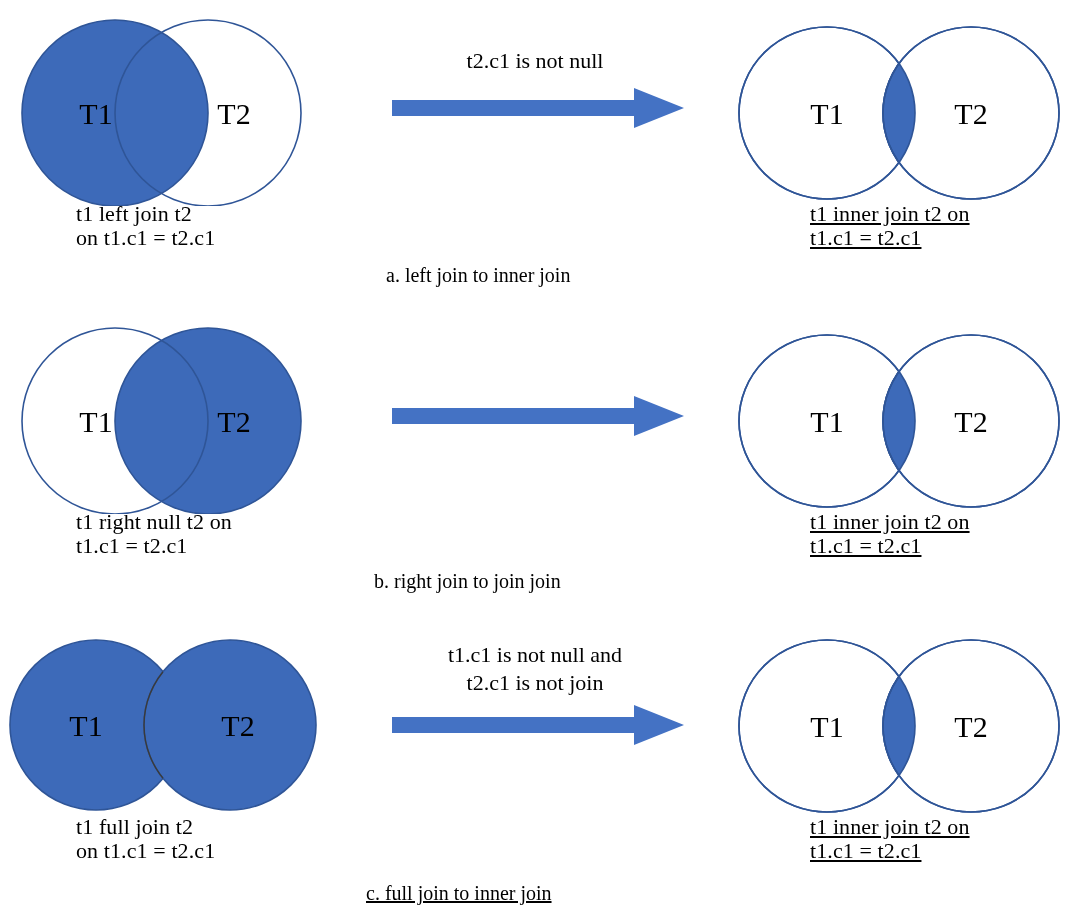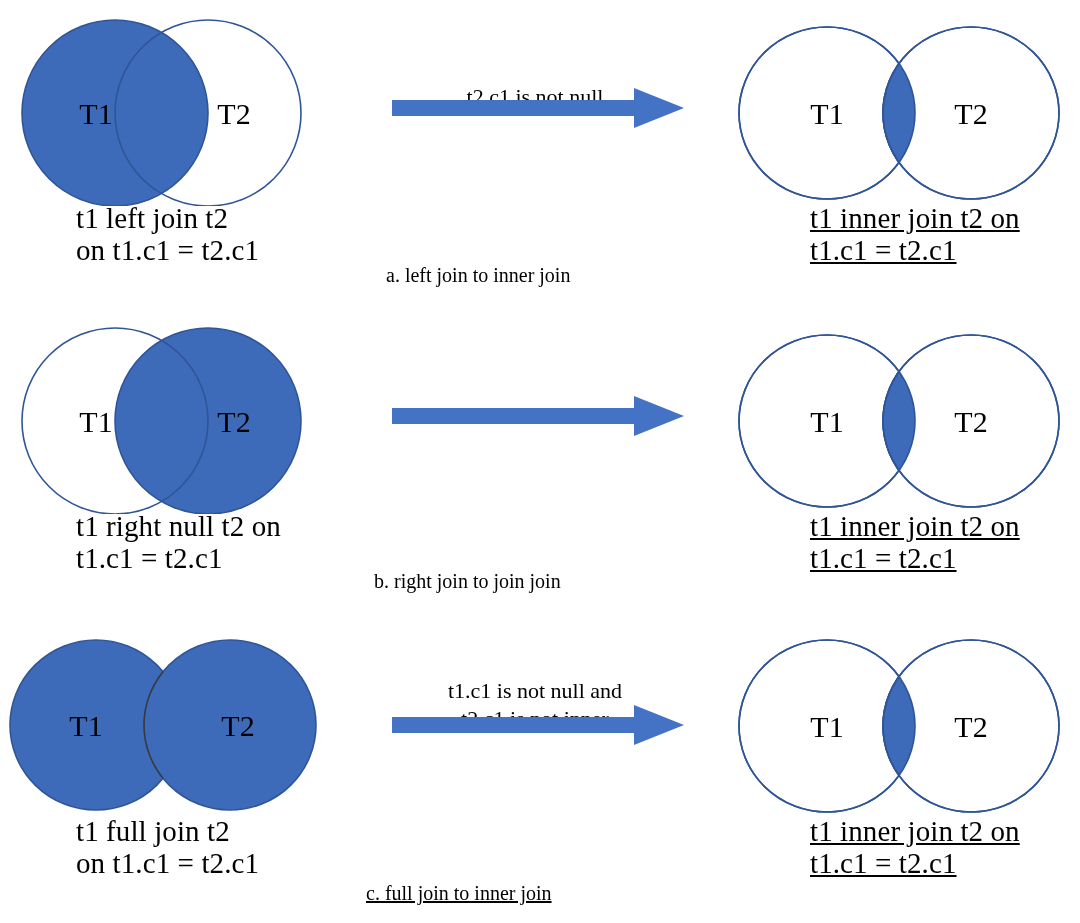--- a/index.html
+++ b/index.html
@@ -34,35 +34,34 @@
   .venn {
     position: absolute;
     top: 16px;
     text-decoration: underline;
   }
   .venn-left  { left: 8px;   width: 345px; height: 190px; }
   .venn-right { left: 735px; width: 335px; height: 190px; }
 
   .caption {
     position: absolute;
-    font-size: 29px;
-    line-height: 32px;
+    font-size: 22px;
+    line-height: 24px;
     letter-spacing: 0.1px;
     white-space: pre;
   }
   .caption-left  { left: 76px;  top: 202px; }
   .caption-right { left: 810px; top: 202px; text-decoration: underline; }
 
   .cond {
     position: absolute;
     font-size: 22px;
     line-height: 28px;
     text-align: center;
     white-space: pre;
-    margin-top: 36px;
   }
   .cond-1line { left: 390px; top: 47px;  width: 290px; }
   .cond-2line { left: 390px; top: 28px;  width: 290px; }
 
   .arrow-wrap {
     position: absolute;
     left: 392px;
     top: 88px;
     width: 292px;
     height: 40px;
@@ -199,21 +198,21 @@
         </g>
         <text class="tlabel" x="78" y="107" text-anchor="middle">T1</text>
         <text class="tlabel" x="230" y="107" text-anchor="middle">T2</text>
       </svg>
     </div>
 
     <div class="caption caption-left">t1 full join t2
 on t1.c1 = t2.c1</div>
 
     <div class="cond cond-2line">t1.c1 is not null and
-t2.c1 is not inner</div>
+t2.c1 is not join</div>
 
     <div class="arrow-wrap" style="top:92px;">
       <svg width="292" height="40" viewBox="0 0 292 40" xmlns="http://www.w3.org/2000/svg">
         <path d="M0,12 L242,12 L242,0 L292,20 L242,40 L242,28 L0,28 Z" fill="#4472c4"></path>
       </svg>
     </div>
 
     <div class="venn venn-right">
       <svg width="335" height="190" viewBox="0 0 335 190" xmlns="http://www.w3.org/2000/svg">
         <defs>

